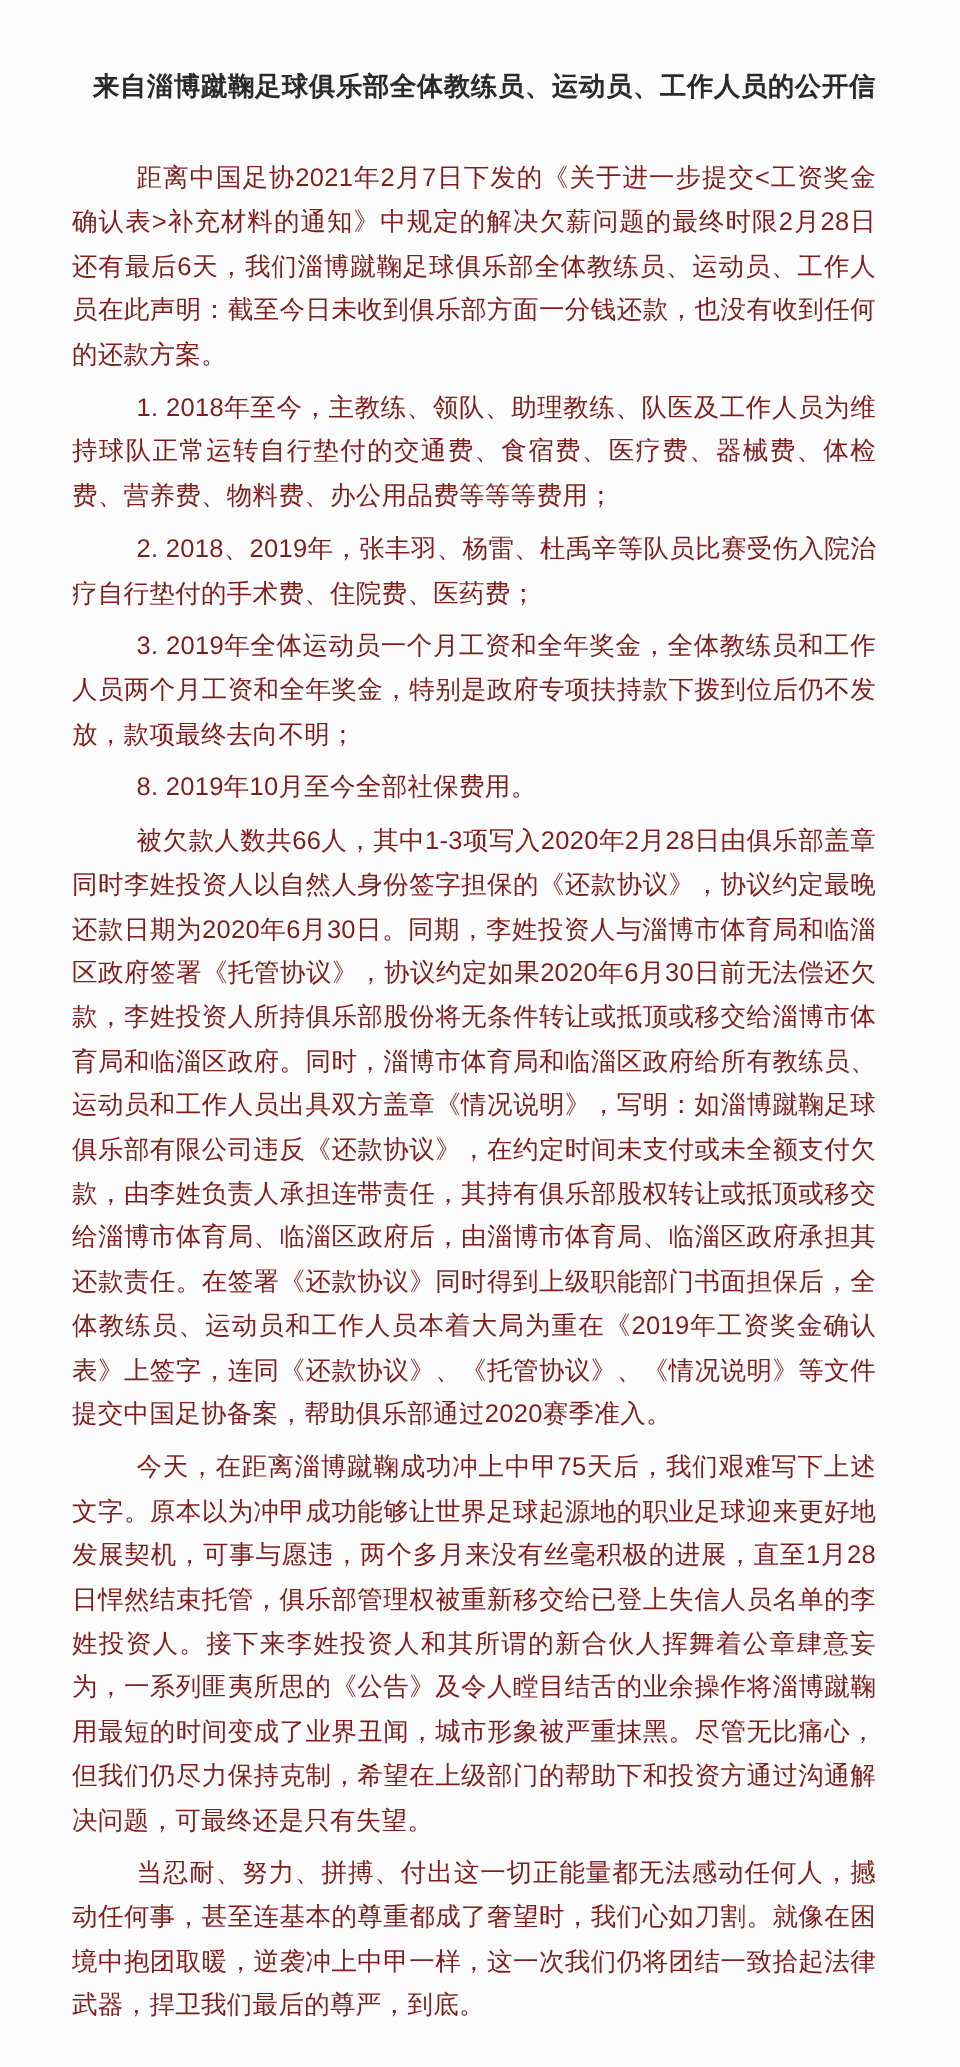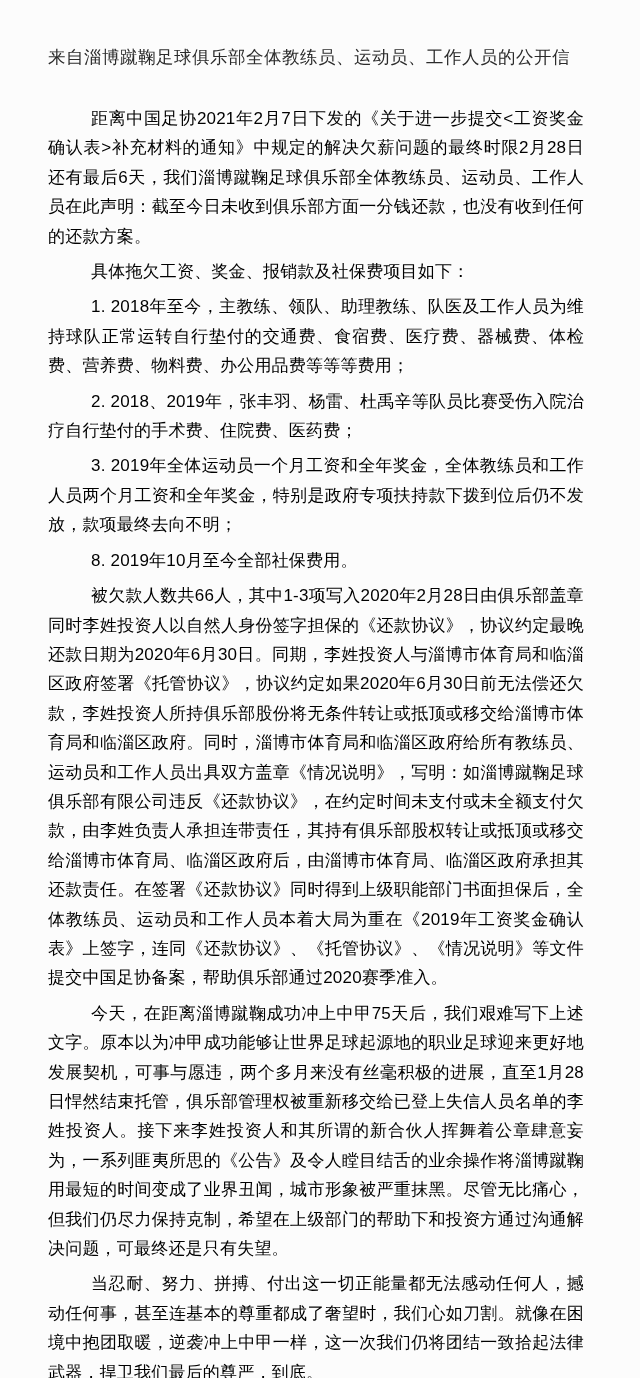--- a/index.html
+++ b/index.html
@@ -11,48 +11,47 @@
   }
   .page{
     width:640px;height:1378px;
     background:#fcfcfc;
     box-sizing:border-box;
     padding:46px 56px 0 48px;
     color:#2f2f2f;
   }
   .letter-title{
     font-size:17.5px;
-    font-weight:normal;
-    text-align:left;
+    font-weight:bold;
+    text-align:right;
     letter-spacing:.5px;
     margin:0 0 36px 0;
     line-height:22px;
     color:#2b2b2b;
   }
   .letter-body p{
     margin:0 0 6px 0;
     font-size:17px;
     line-height:29.4px;
     text-align:justify;
     text-justify:inter-ideograph;
     text-indent:43px;
     letter-spacing:.2px;
-    color:#000000;
+    color:#7f1d1d;
   }
 </style>
 </head>
 <body>
 
 <div class="page">
 
   <h1 class="letter-title">来自淄博蹴鞠足球俱乐部全体教练员、运动员、工作人员的公开信</h1>
 
   <div class="letter-body">
     <p>距离中国足协2021年2月7日下发的《关于进一步提交&lt;工资奖金确认表&gt;补充材料的通知》中规定的解决欠薪问题的最终时限2月28日还有最后6天，我们淄博蹴鞠足球俱乐部全体教练员、运动员、工作人员在此声明：截至今日未收到俱乐部方面一分钱还款，也没有收到任何的还款方案。</p>
-    <p>具体拖欠工资、奖金、报销款及社保费项目如下：</p>
     <p>1. 2018年至今，主教练、领队、助理教练、队医及工作人员为维持球队正常运转自行垫付的交通费、食宿费、医疗费、器械费、体检费、营养费、物料费、办公用品费等等等费用；</p>
     <p>2. 2018、2019年，张丰羽、杨雷、杜禹辛等队员比赛受伤入院治疗自行垫付的手术费、住院费、医药费；</p>
     <p>3. 2019年全体运动员一个月工资和全年奖金，全体教练员和工作人员两个月工资和全年奖金，特别是政府专项扶持款下拨到位后仍不发放，款项最终去向不明；</p>
     <p>8. 2019年10月至今全部社保费用。</p>
     <p>被欠款人数共66人，其中1-3项写入2020年2月28日由俱乐部盖章同时李姓投资人以自然人身份签字担保的《还款协议》，协议约定最晚还款日期为2020年6月30日。同期，李姓投资人与淄博市体育局和临淄区政府签署《托管协议》，协议约定如果2020年6月30日前无法偿还欠款，李姓投资人所持俱乐部股份将无条件转让或抵顶或移交给淄博市体育局和临淄区政府。同时，淄博市体育局和临淄区政府给所有教练员、运动员和工作人员出具双方盖章《情况说明》，写明：如淄博蹴鞠足球俱乐部有限公司违反《还款协议》，在约定时间未支付或未全额支付欠款，由李姓负责人承担连带责任，其持有俱乐部股权转让或抵顶或移交给淄博市体育局、临淄区政府后，由淄博市体育局、临淄区政府承担其还款责任。在签署《还款协议》同时得到上级职能部门书面担保后，全体教练员、运动员和工作人员本着大局为重在《2019年工资奖金确认表》上签字，连同《还款协议》、《托管协议》、《情况说明》等文件提交中国足协备案，帮助俱乐部通过2020赛季准入。</p>
     <p>今天，在距离淄博蹴鞠成功冲上中甲75天后，我们艰难写下上述文字。原本以为冲甲成功能够让世界足球起源地的职业足球迎来更好地发展契机，可事与愿违，两个多月来没有丝毫积极的进展，直至1月28日悍然结束托管，俱乐部管理权被重新移交给已登上失信人员名单的李姓投资人。接下来李姓投资人和其所谓的新合伙人挥舞着公章肆意妄为，一系列匪夷所思的《公告》及令人瞠目结舌的业余操作将淄博蹴鞠用最短的时间变成了业界丑闻，城市形象被严重抹黑。尽管无比痛心，但我们仍尽力保持克制，希望在上级部门的帮助下和投资方通过沟通解决问题，可最终还是只有失望。</p>
     <p>当忍耐、努力、拼搏、付出这一切正能量都无法感动任何人，撼动任何事，甚至连基本的尊重都成了奢望时，我们心如刀割。就像在困境中抱团取暖，逆袭冲上中甲一样，这一次我们仍将团结一致拾起法律武器，捍卫我们最后的尊严，到底。</p>
   </div>
 
 </div>

